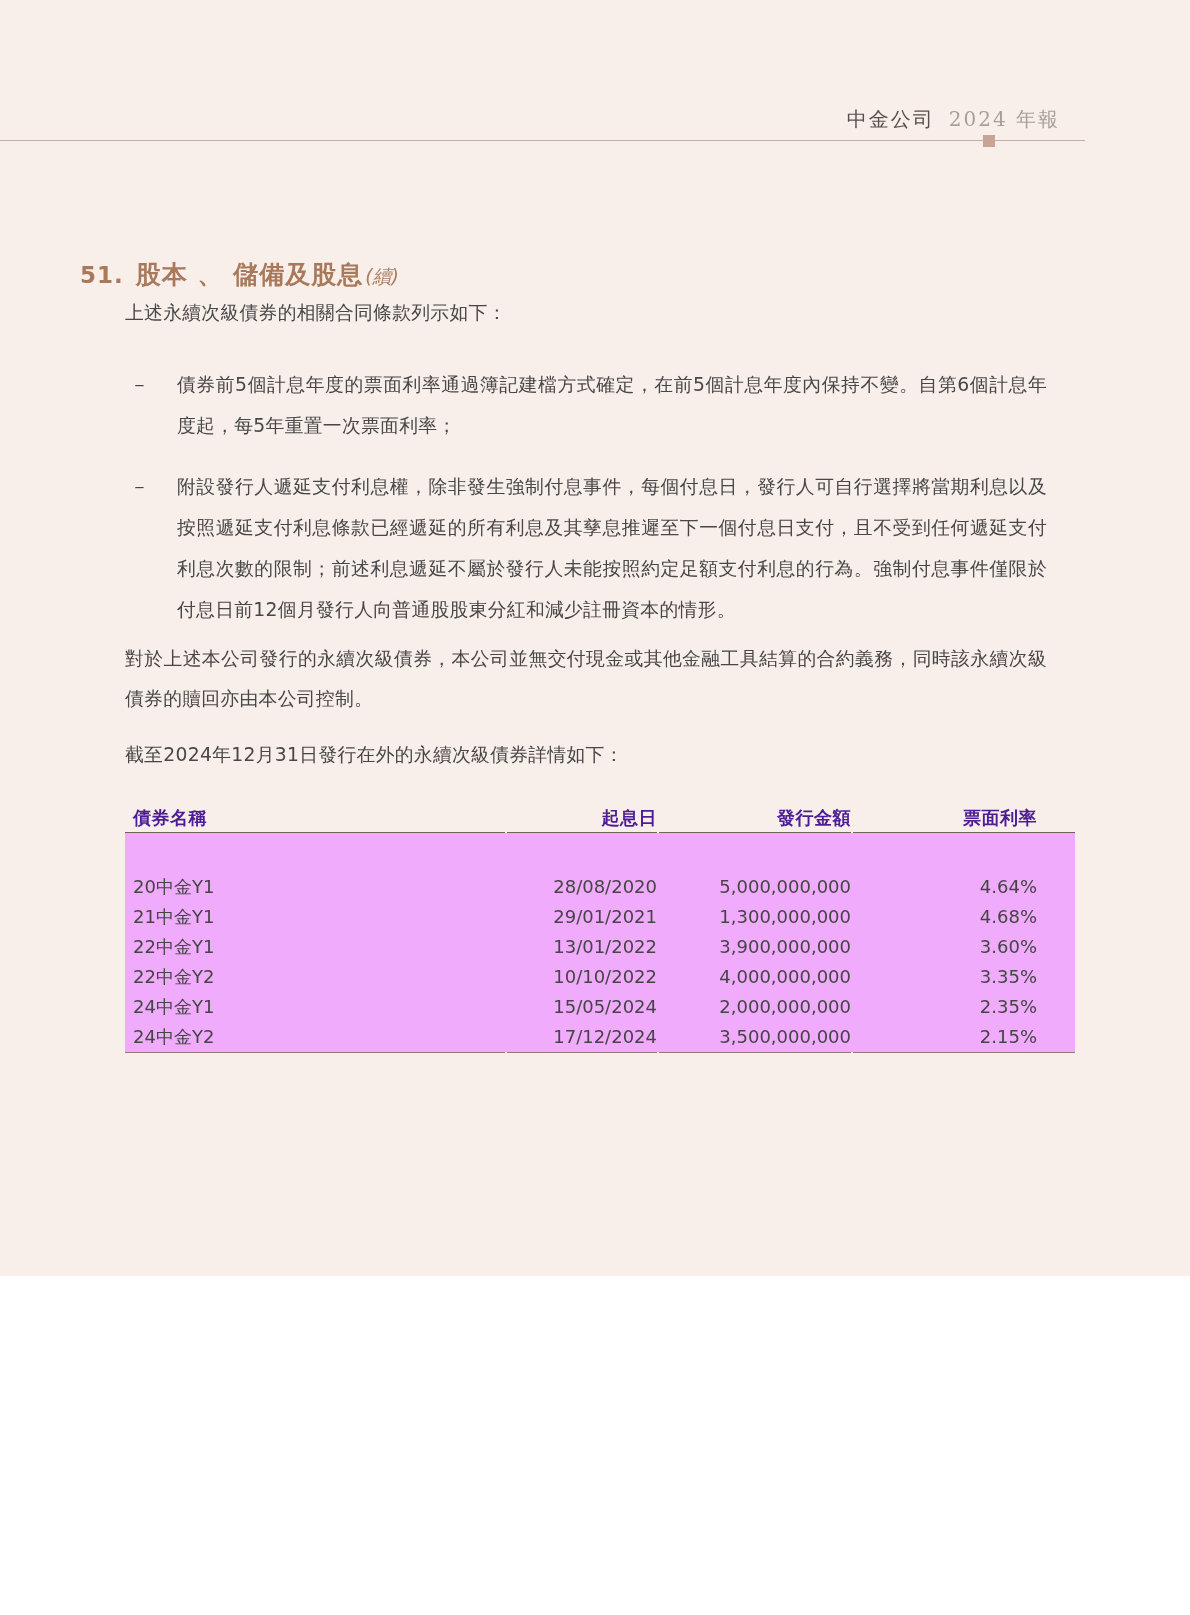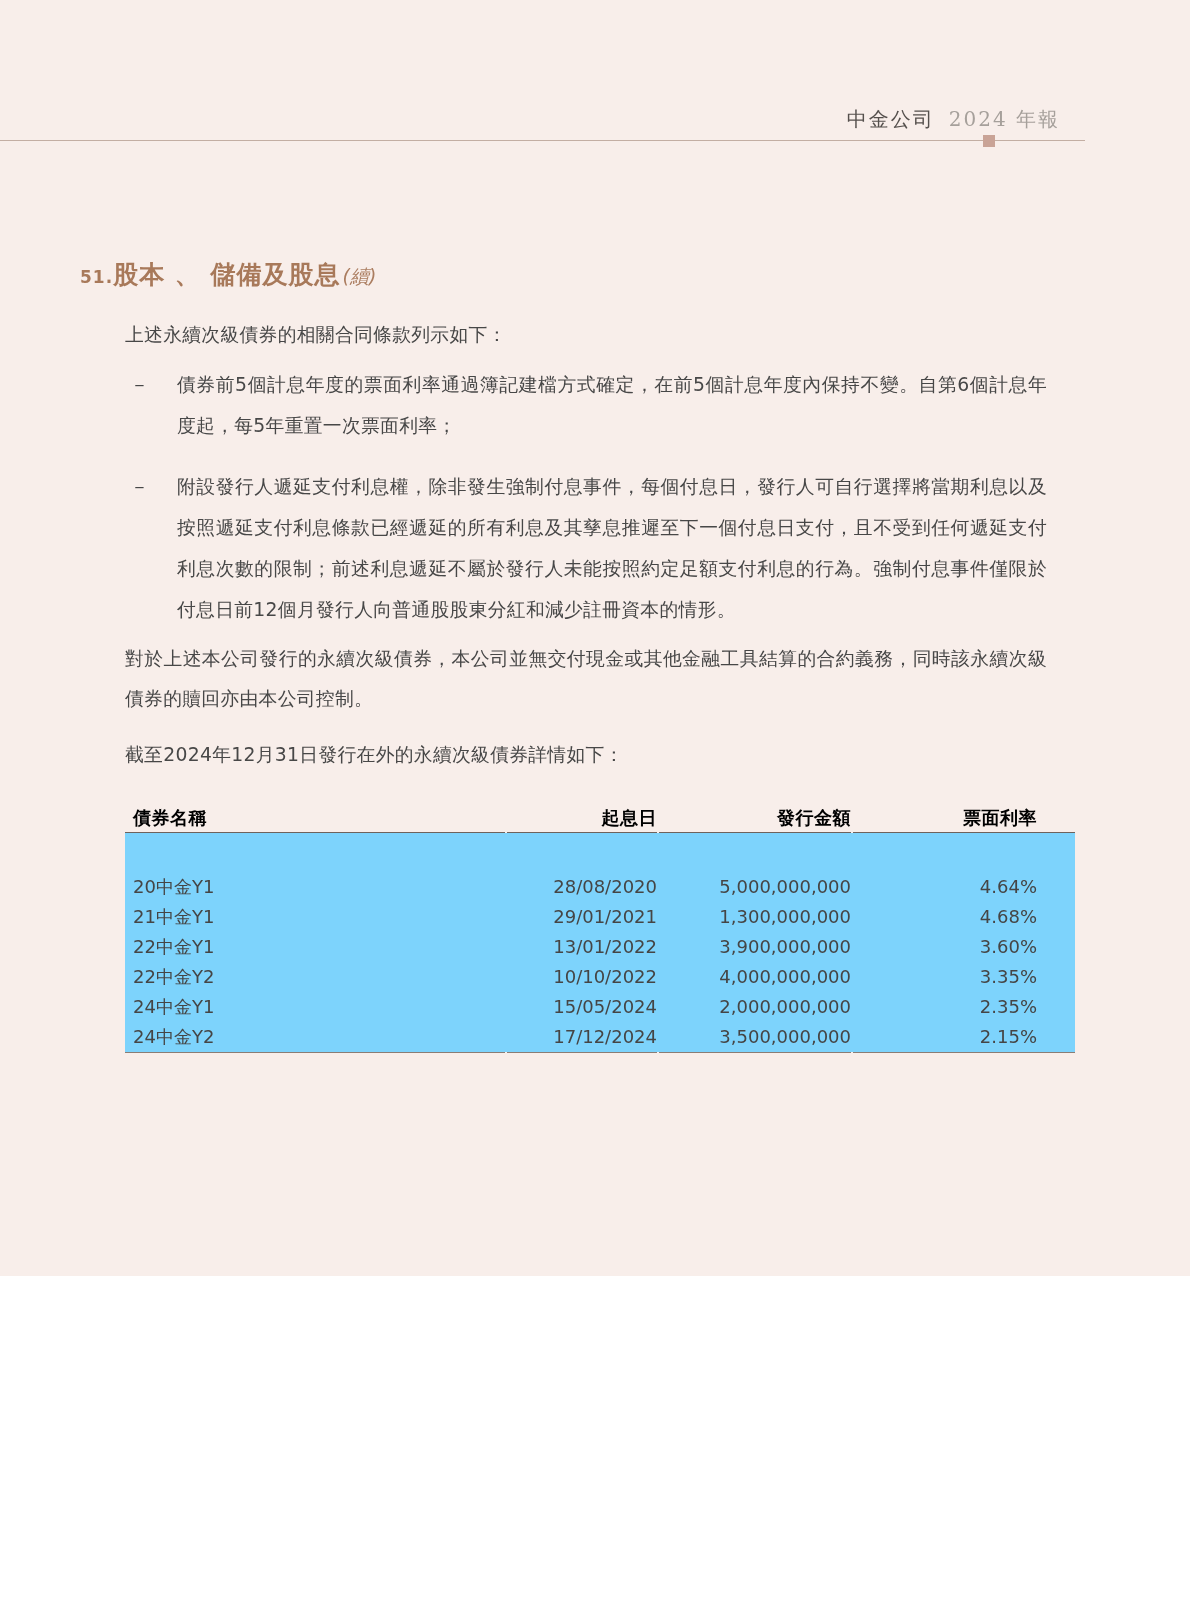--- a/index.html
+++ b/index.html
@@ -25,52 +25,52 @@
   }
   .header-square{
     position:absolute;top:135px;left:983px;width:12px;height:12px;
     background:#c9a396;
   }
   
   .section-heading{
     position:absolute;left:80px;top:258px;
     color:#a8795a;font-weight:bold;white-space:nowrap;
   }
-  .section-heading .num{font-size:17px;letter-spacing:1px;}
+  .section-heading .num{font-size:23px;margin-right:12px;letter-spacing:1px;}
   .section-heading .title{font-size:25px;letter-spacing:1px;}
   .section-heading .suffix{
     font-size:19px;font-style:italic;font-weight:normal;color:#ab7d60;
     margin-left:2px;letter-spacing:0;
   }
   
   .bodytext{
     font-size:18.8px;line-height:41px;letter-spacing:0.3px;
     color:#474747;text-align:justify;
   }
-  .intro{position:absolute;left:125px;top:314px;width:930px;}
+  .intro{position:absolute;left:125px;top:292px;width:930px;}
   .bullet{position:absolute;left:130px;display:flex;}
   .bullet .marker{width:47px;flex:0 0 47px;}
   .bullet .btext{width:870px;}
   .bullet-1{top:364px;}
   .bullet-2{top:466px;}
   .paragraph{position:absolute;left:125px;top:639px;width:922px;line-height:40px;}
   .table-intro{position:absolute;left:125px;top:734px;width:930px;}
   
   .bond-table{position:absolute;left:125px;top:800px;width:950px;}
   .tgrid{display:grid;grid-template-columns:380px 150px 192px 1fr;column-gap:2px;}
   .cell{overflow:hidden;white-space:nowrap;}
   .c0{text-align:left;padding-left:8px;}
   .c1,.c2,.c3{text-align:right;}
   .c3{padding-right:38px;}
   .thead .cell{
     height:32px;line-height:36px;font-weight:bold;font-size:18px;
-    color:#000000;border-bottom:1px solid #6e625c;letter-spacing:0.5px;
+    color:#4c1d95;border-bottom:1px solid #6e625c;letter-spacing:0.5px;
   }
   .tbody{
-    background:#7dd3fc;padding-top:39px;
+    background:#f0abfc;padding-top:39px;
   }
   .trow .cell{height:30px;line-height:30px;font-size:18px;color:#454545;}
   .tbottom .seg{height:1px;border-top:1px solid #8b7d75;}
   
   .page-number{
     position:absolute;left:1008px;top:1518px;
     font-family:"DejaVu Serif","Liberation Serif",serif;
     font-size:21px;color:#5f5a57;letter-spacing:1px;
   }
 </style>

